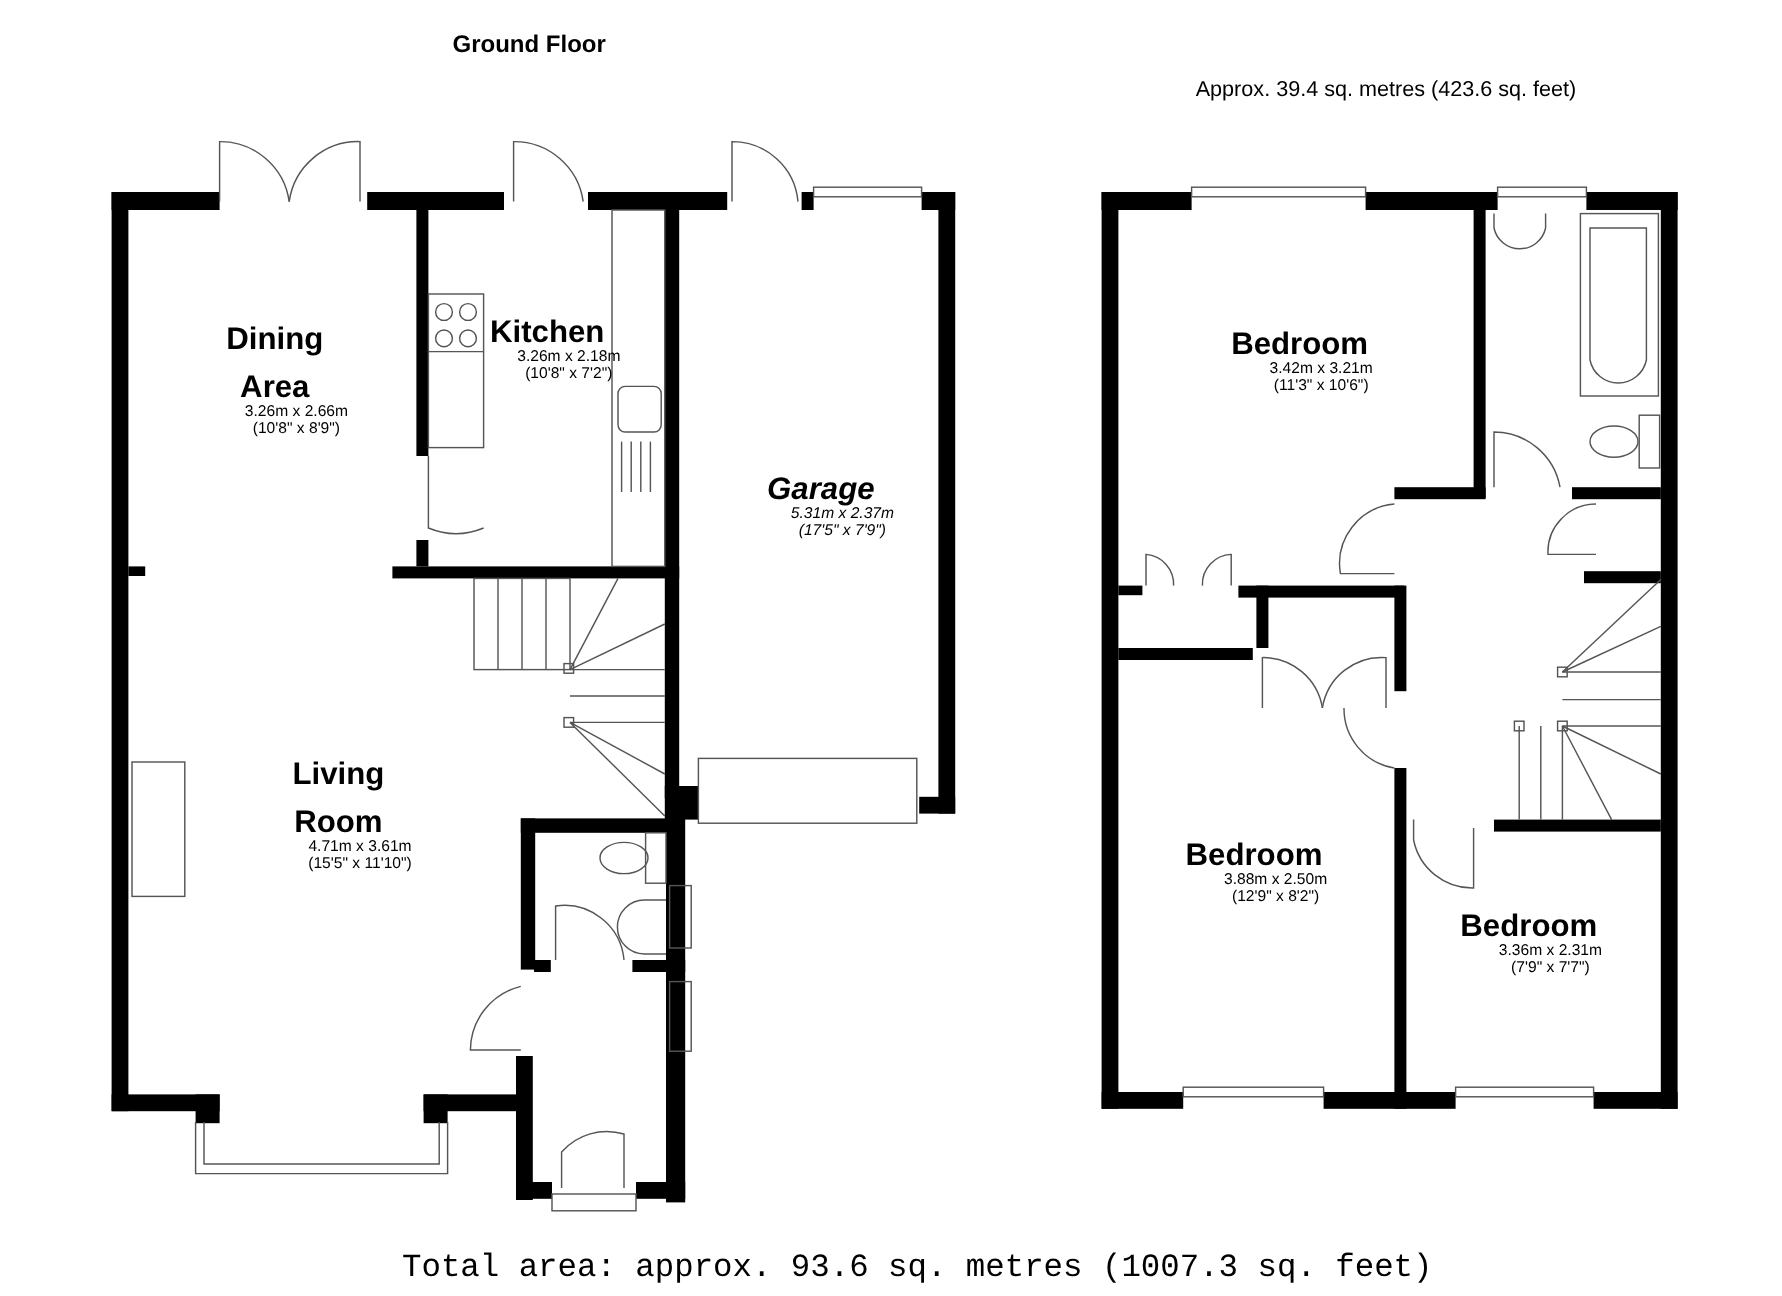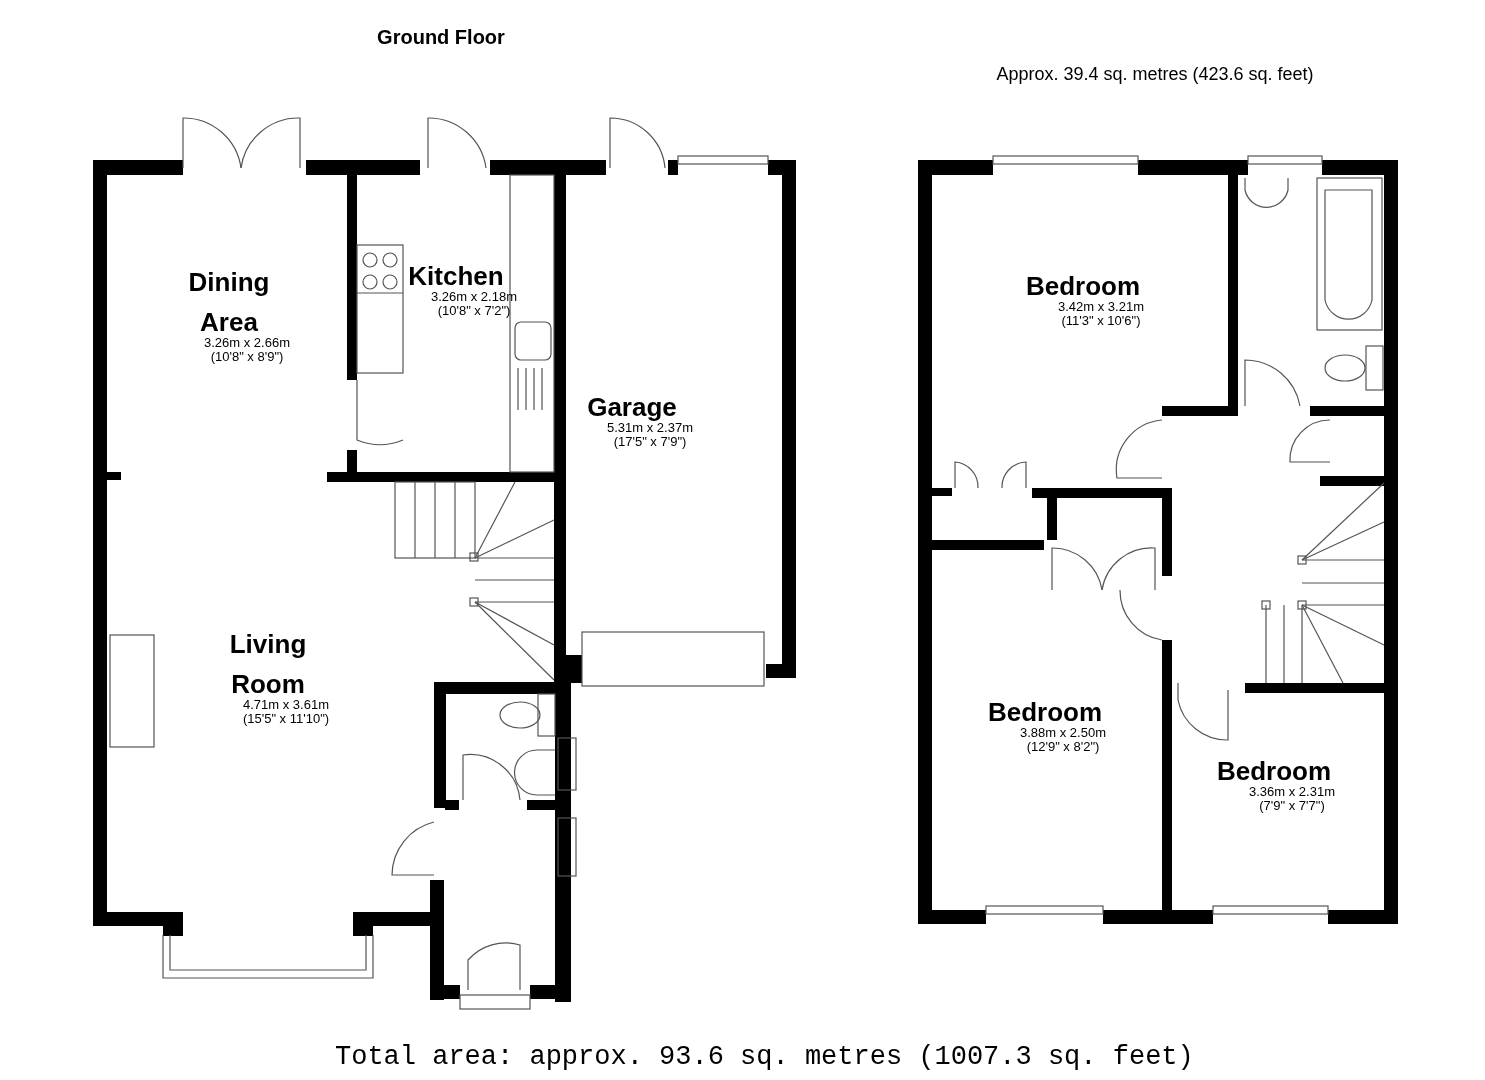--- a/index.html
+++ b/index.html
@@ -196,27 +196,27 @@
   <div class="room-dim">3.26m x 2.66m</div>
   <div class="room-dim">(10'8" x 8'9")</div>
 </div>
 
 <div class="label" style="left:356px; top:250px; width:200px;">
   <div class="room-name">Kitchen</div>
   <div class="room-dim">3.26m x 2.18m</div>
   <div class="room-dim">(10'8" x 7'2")</div>
 </div>
 
-<div class="label" style="left:532px; top:381px; width:200px;">
+<div class="label" style="left:584px; top:381px; width:200px;font-style:italic;">
   <div class="room-name">Garage</div>
   <div class="room-dim">5.31m x 2.37m</div>
   <div class="room-dim">(17'5" x 7'9")</div>
 </div>
 
-<div class="label" style="left:168px; top:618px; width:200px;">
+<div class="label" style="left:182px; top:618px; width:200px;">
   <div class="room-name">Living</div>
   <div class="room-name">Room</div>
   <div class="room-dim">4.71m x 3.61m</div>
   <div class="room-dim">(15'5" x 11'10")</div>
 </div>
 
 <div class="label" style="left:983px; top:260px; width:200px;">
   <div class="room-name">Bedroom</div>
   <div class="room-dim">3.42m x 3.21m</div>
   <div class="room-dim">(11'3" x 10'6")</div>

